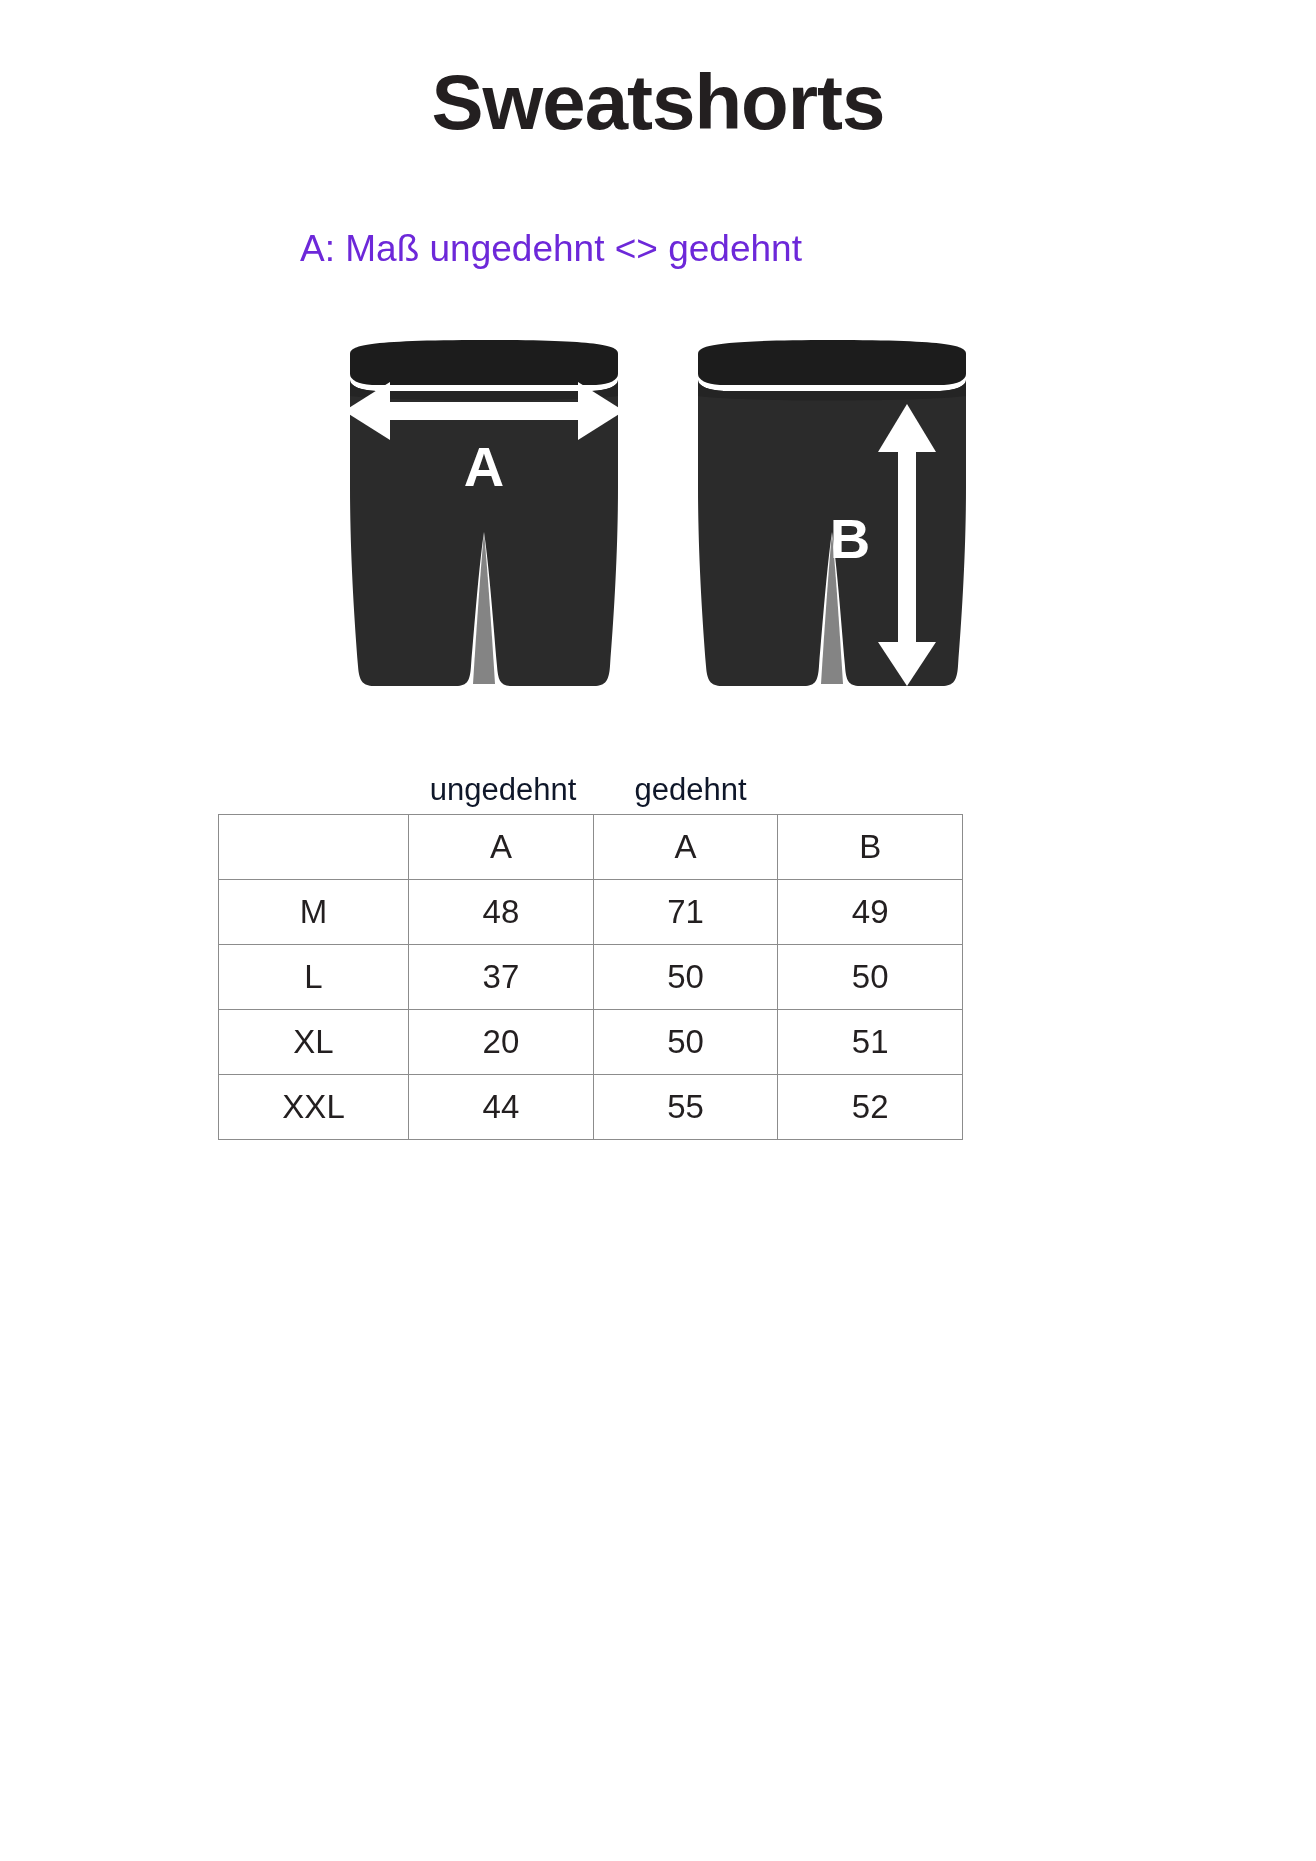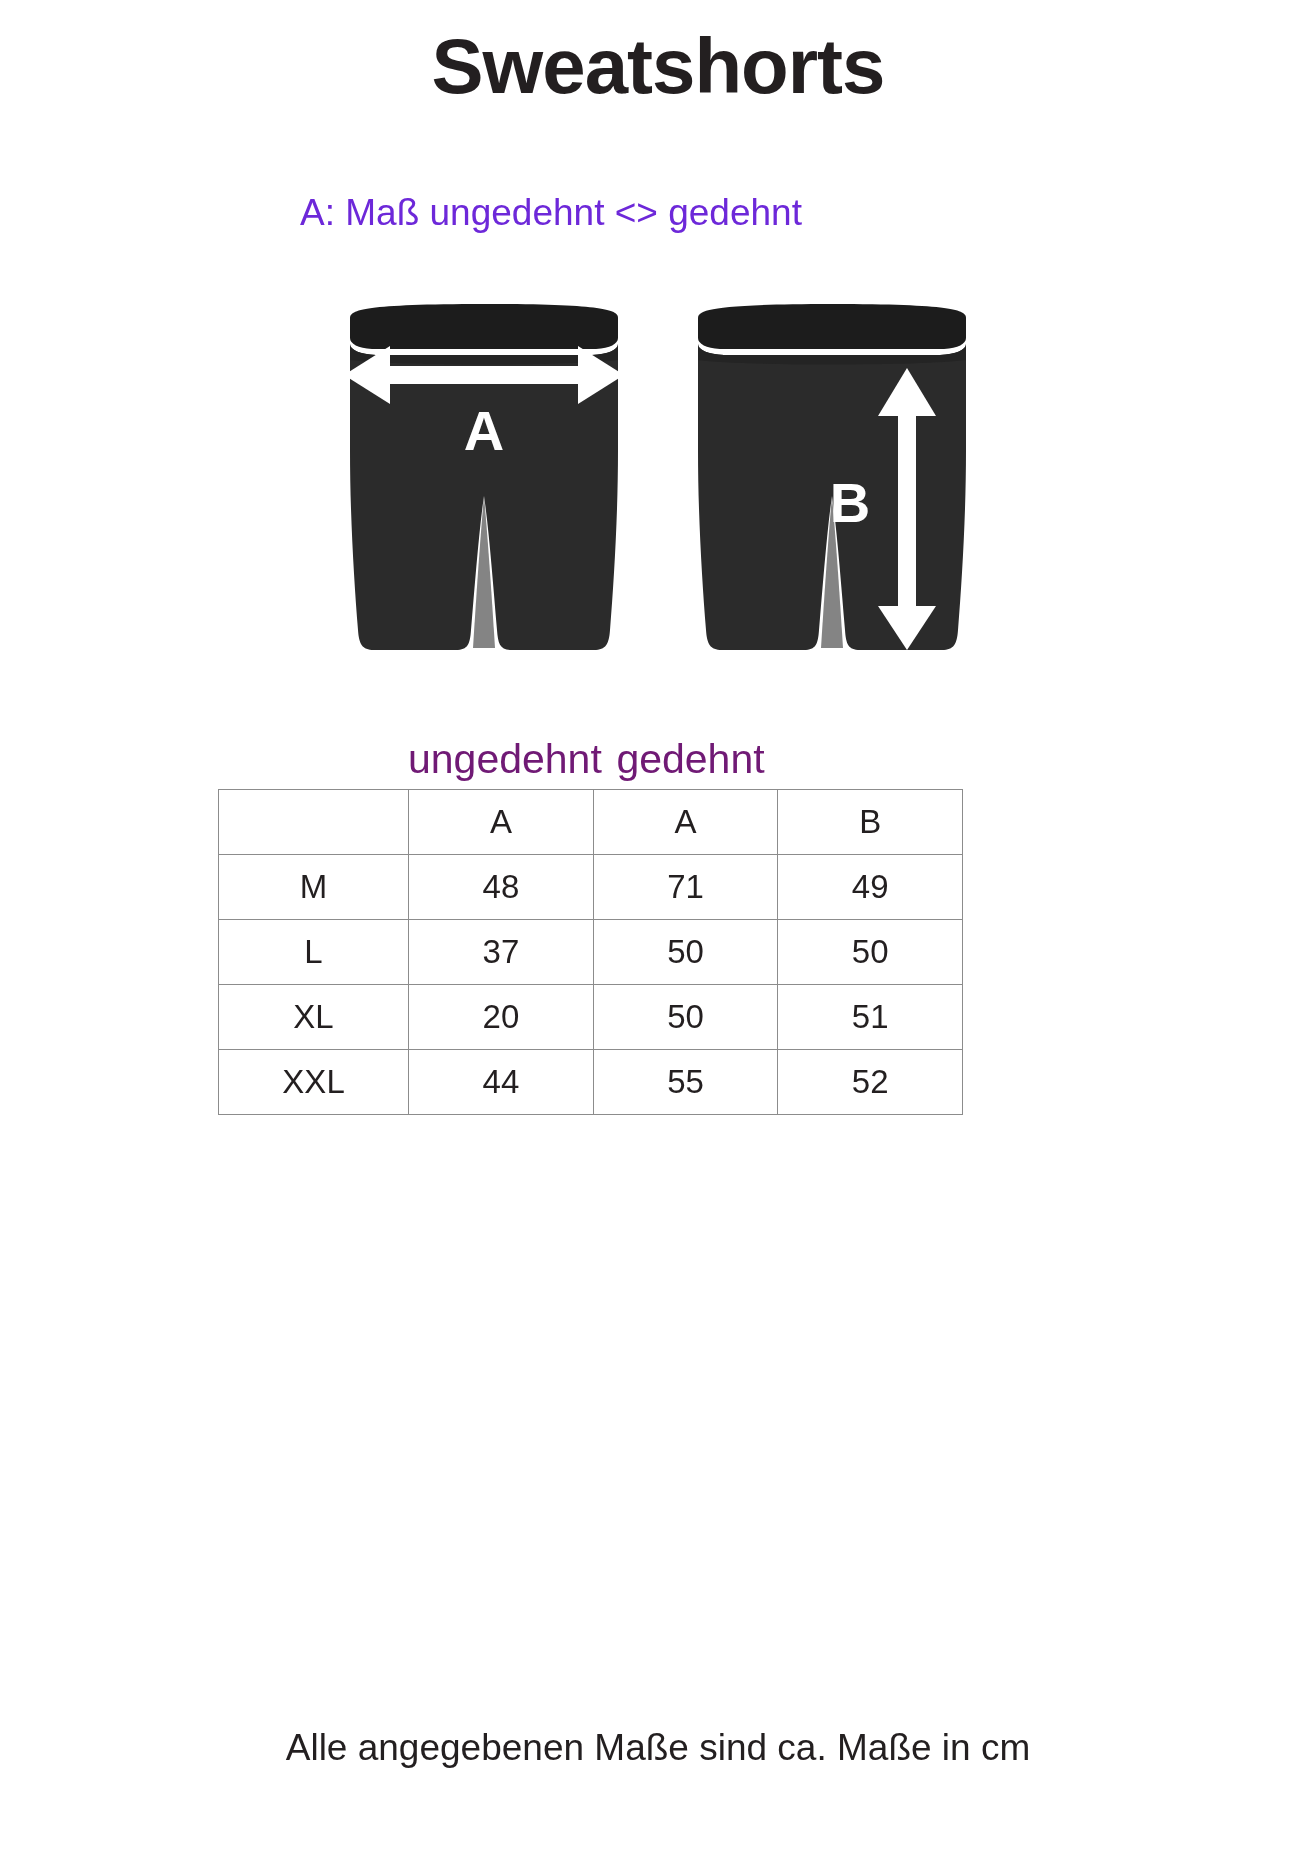--- a/index.html
+++ b/index.html
@@ -22,21 +22,21 @@
     position: relative;
     box-sizing: border-box;
   }
 
   .title {
     text-align: center;
     font-size: 78px;
     font-weight: bold;
     letter-spacing: -1px;
     color: #231f20;
-    margin-top: 26px;
+    margin-top: 62px;
     line-height: 1.05;
   }
 
   .legend {
     margin-top: 78px;
     padding-left: 300px;
     font-size: 37px;
     line-height: 1.45;
     color: #6d28d9;
   }
@@ -68,22 +68,22 @@
     display: flex;
     justify-content: center;
   }
   .table-inner {
     width: 880px;
     position: relative;
   }
 
   .col-heads {
     display: flex;
-    font-size: 41px;
-    color: #701a75;
+    font-size: 31px;
+    color: #0f172a;
     padding-bottom: 6px;
   }
   .col-heads .ch {
     text-align: center;
   }
   .ch.c0 { width: 190px; }
   .ch.c1 { width: 190px; }
   .ch.c2 { width: 185px; }
   .ch.c3 { width: 185px; }
 
@@ -206,15 +206,14 @@
             <td class="v">44</td>
             <td class="v">55</td>
             <td class="v">52</td>
           </tr>
         </tbody>
       </table>
 
     </div>
   </div>
 
-  <div class="footnote">Alle angegebenen Maße sind ca. Maße in cm</div>
 
 </div>
 
 </body></html>

